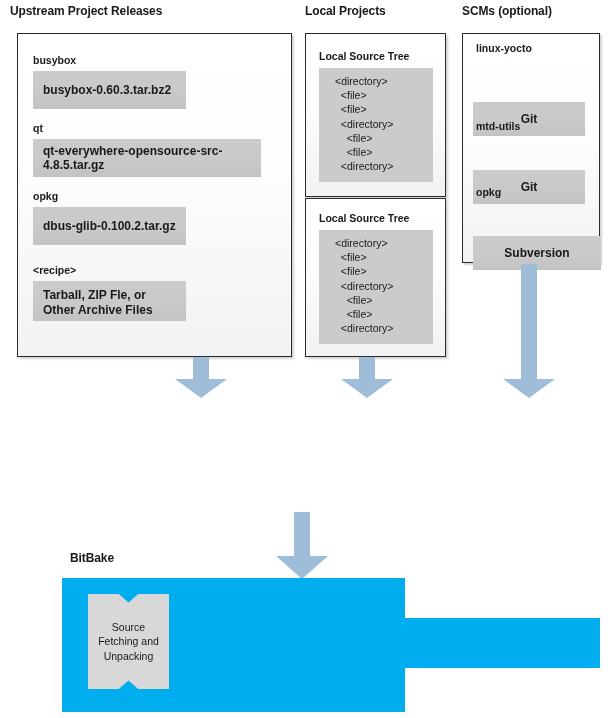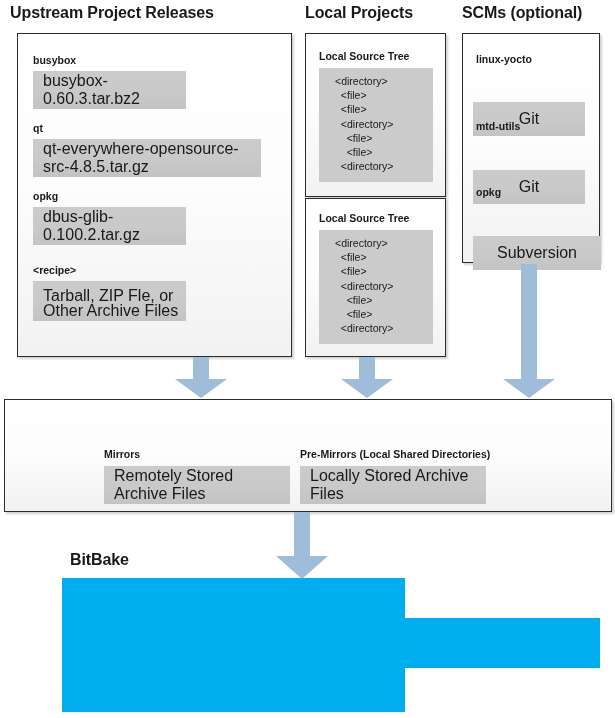--- a/index.html
+++ b/index.html
@@ -7,21 +7,21 @@
     width:615px;height:718px;position:relative;overflow:hidden;
     font-family:"Liberation Sans", sans-serif;
     -webkit-font-smoothing:antialiased;
   }
   .stage{position:absolute;left:0;top:0;width:615px;height:718px;}
 
   
   .section-title{
     position:absolute;
     font-weight:bold;
-    font-size:16px;
+    font-size:12px;
     color:#17191c;
     letter-spacing:-0.1px;
     white-space:nowrap;
     text-align:center;
   }
 
   
   .panel{
     position:absolute;
     background:linear-gradient(to bottom,#ffffff 0%,#fdfdfd 45%,#f2f2f2 100%);
@@ -37,24 +37,25 @@
     font-size:10.5px;
     color:#17191c;
     white-space:nowrap;
   }
 
   
   .chip{
     position:absolute;
     background:linear-gradient(to bottom,#cbcbcb 0%,#c9c9c9 55%,#c3c3c3 100%);
     box-sizing:border-box;
-    font-size:16px;
+    font-size:12px;
     color:#18191b;
     display:flex;
     align-items:center;
+    font-weight:bold;
   }
   .chip.pad-left{padding-left:10px;}
   .chip.center{justify-content:center;margin-top:32px;}
   .chip.multi{
     display:block;
     padding:7px 0 0 10px;
     line-height:15px;
   }
 
   
@@ -142,21 +143,21 @@
       <span class="row">  &lt;directory&gt;</span>
       <span class="row">    &lt;file&gt;</span>
       <span class="row">    &lt;file&gt;</span>
       <span class="row">  &lt;directory&gt;</span>
     </div>
   </div>
 
   <div class="section-title" style="left:462px;top:4px;">SCMs (optional)</div>
 
   <div class="panel" style="left:462px;top:33px;width:138px;height:230px;">
-    <div class="item-label" style="left:13px;top:19px;">linux-yocto</div>
+    <div class="item-label" style="left:13px;top:8px;">linux-yocto</div>
     <div class="chip center" style="left:10px;top:36px;width:112px;height:34px;">Git</div>
 
     <div class="item-label" style="left:13px;top:86px;">mtd-utils</div>
     <div class="chip center" style="left:10px;top:104px;width:112px;height:34px;">Git</div>
 
     <div class="item-label" style="left:13px;top:152px;">opkg</div>
     <div class="chip center" style="left:10px;top:170px;width:128px;height:34px;">Subversion</div>
   </div>
 
   <div class="arrow" style="left:174px;top:357px;">
@@ -171,33 +172,33 @@
     </svg>
   </div>
 
   <div class="arrow" style="left:502px;top:264px;">
     <svg width="54" height="135" viewBox="0 0 54 135">
       <polygon points="19,0 35,0 35,115 53,115 27,134 1,115 19,115" fill="#9FBDD8"></polygon>
     </svg>
   </div>
 
 
-  <div class="panel" style="left:4px;top:399px;width:608px;height:113px;">
-    <div class="item-label" style="left:99px;top:48px;">Mirrors</div>
-    <div class="chip pad-left" style="left:99px;top:66px;width:186px;height:38px;">Remotely Stored Archive Files</div>
-
-    <div class="item-label" style="left:295px;top:48px;">Pre-Mirrors (Local Shared Directories)</div>
-    <div class="chip pad-left" style="left:295px;top:66px;width:186px;height:38px;">Locally Stored Archive Files</div>
-  </div>
 
   <div class="arrow" style="left:275px;top:512px;">
     <svg width="54" height="68" viewBox="0 0 54 68">
       <polygon points="19,0 35,0 35,44 53,44 27,67 1,44 19,44" fill="#9FBDD8"></polygon>
     </svg>
   </div>
 
   <div class="section-title" style="left:70px;top:551px;">BitBake</div>
 
   <div class="bb-main" style="left:62px;top:578px;width:343px;height:134px;"></div>
   <div class="bb-arm" style="left:404px;top:618px;width:196px;height:50px;"></div>
 
+  <div class="chev" style="left:88px;top:594px;width:81px;height:95px;">
+    <div>
+      <span>Source</span><br>
+      <span>Fetching and</span><br>
+      <span>Unpacking</span>
+    </div>
+  </div>
 
 </div>
 
 </body></html>

